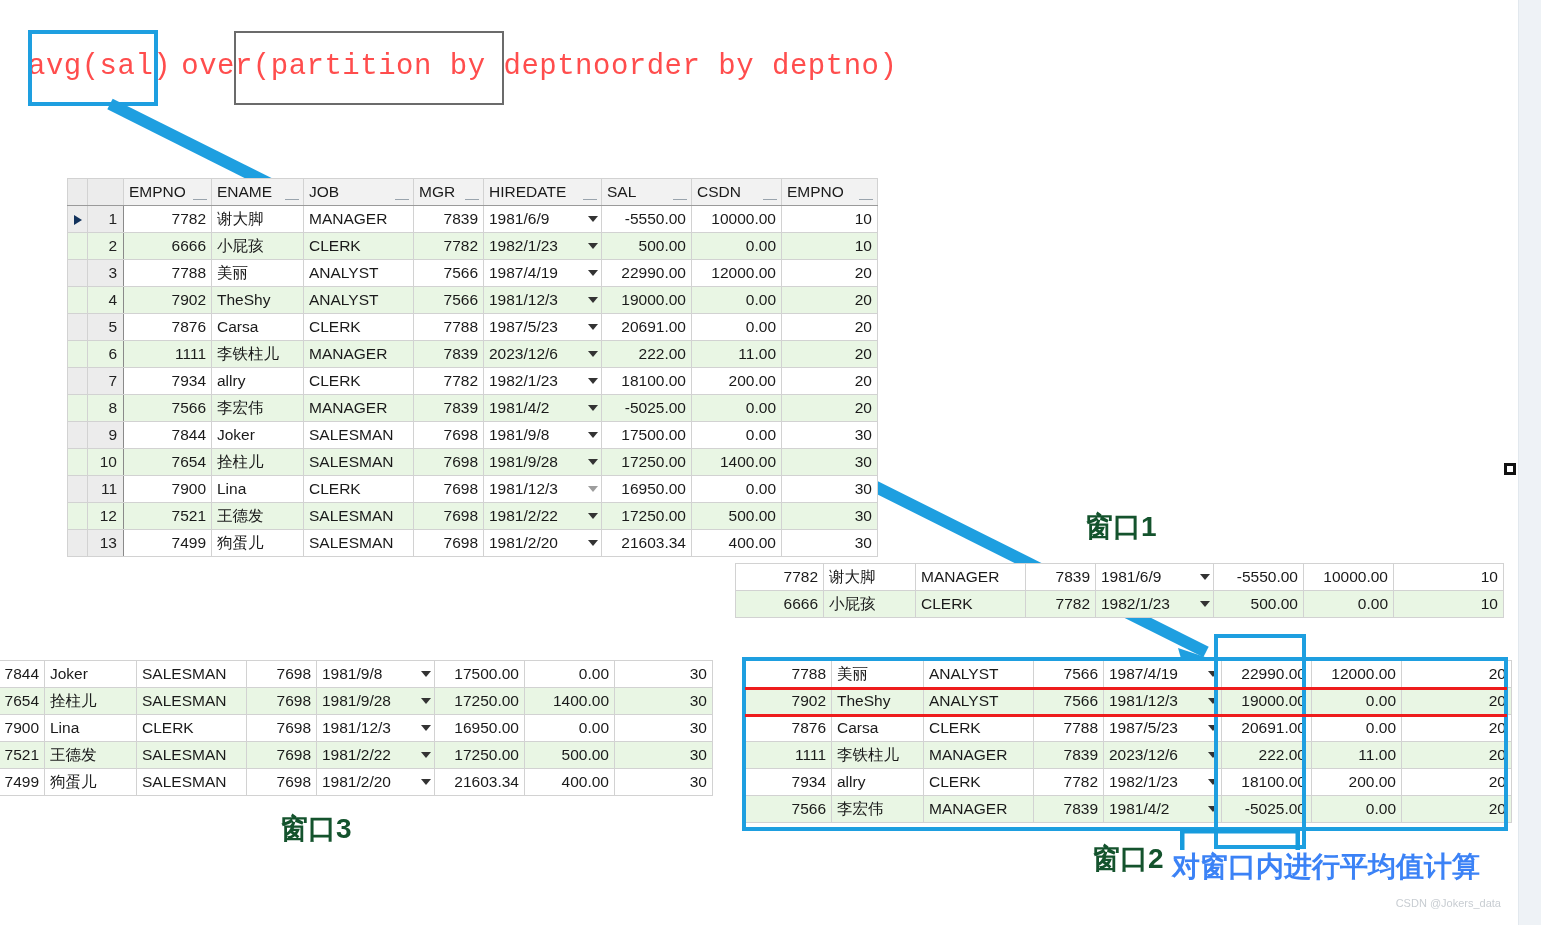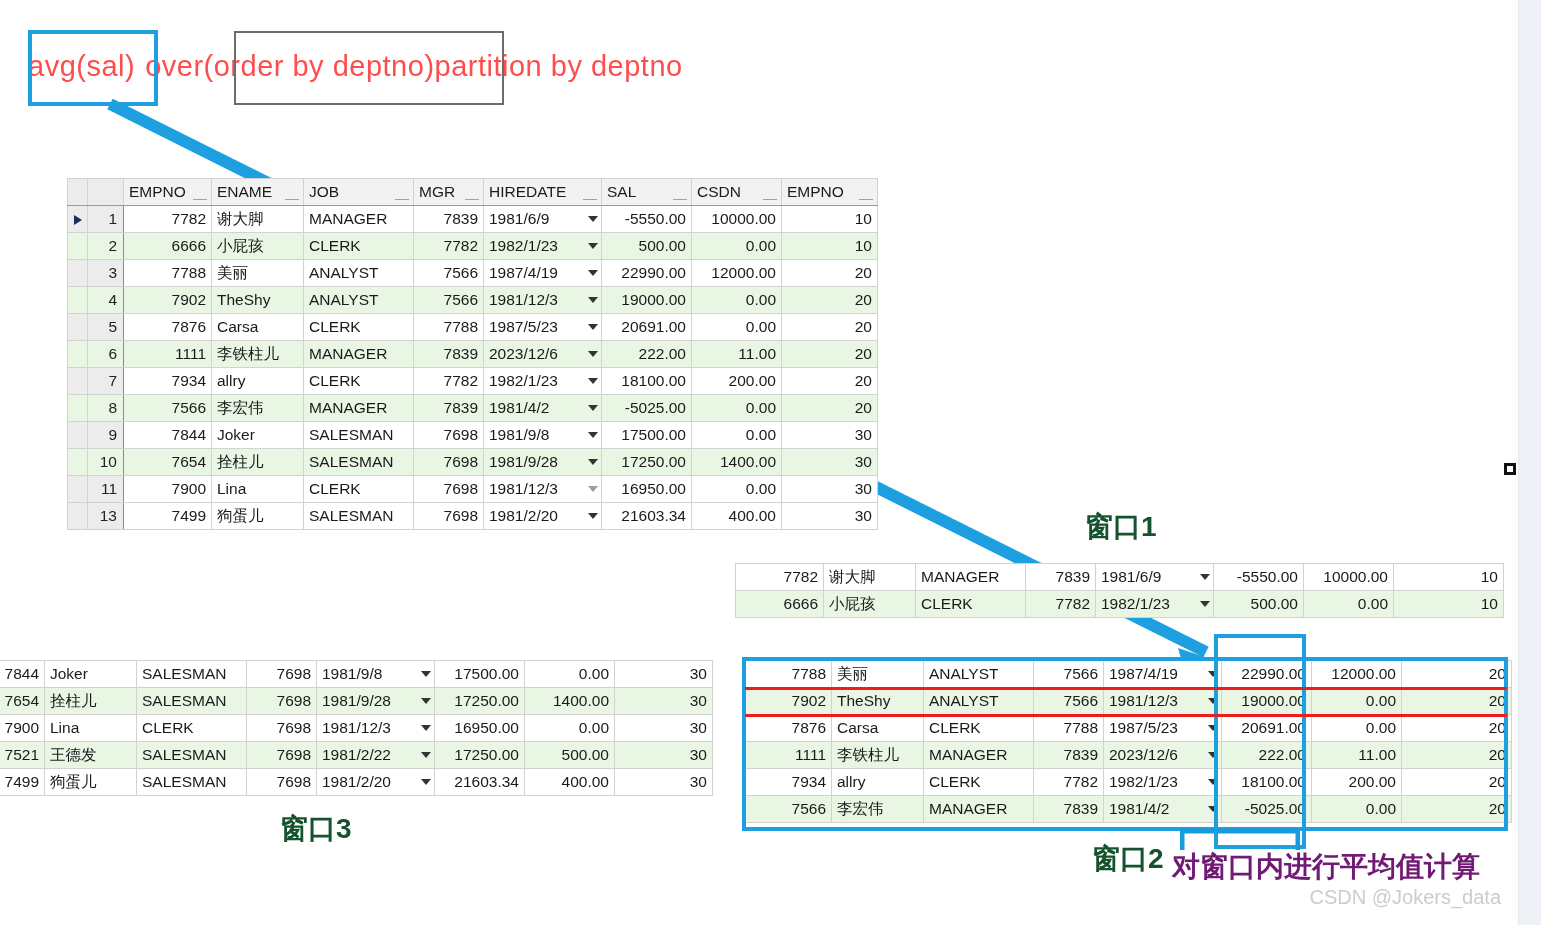--- a/index.html
+++ b/index.html
@@ -20,21 +20,21 @@
   .edge-handle{
     position:absolute;right:25px;top:463px;width:12px;height:12px;
     border:3px solid #111;background:#fff;box-sizing:border-box;
   }
 
   
   .formula{
     position:absolute;left:28px;top:28px;
     height:76px;
     display:flex;align-items:center;
-    font-family:Liberation Sans, sans-serif;
+    font-family:Liberation Mono, monospace;
     font-size:29px;color:#ff4d4d;white-space:nowrap;
     letter-spacing:0.5px;
   }
   .formula span{display:inline-block;}
   .box-blue-formula{
     position:absolute;left:28px;top:30px;width:130px;height:76px;
     border:4px solid #1e9fe0;box-sizing:border-box;
   }
   .box-gray-formula{
     position:absolute;left:234px;top:31px;width:270px;height:74px;
@@ -106,41 +106,41 @@
   .ov{position:absolute;box-sizing:border-box;pointer-events:none;}
   .ov-blue{border:4px solid #1e9fe0;}
   .ov-red-line{position:absolute;height:3px;background:#ee1c1c;}
 
   
   .lbl-red{
     position:absolute;color:#14532d;font-weight:bold;
     font-family:Liberation Sans, sans-serif;
   }
   .lbl-blue{
-    position:absolute;color:#701a75;font-weight:bold;
+    position:absolute;color:#3b82f6;font-weight:bold;
     font-family:"Liberation Sans","DejaVu Sans",sans-serif;
   }
   .watermark{
     position:absolute;right:40px;bottom:16px;
-    color:#c8cdd2;font-size:20px;
+    color:#c8cdd2;font-size:11px;
     font-family:"Liberation Sans","DejaVu Sans",sans-serif;
     margin-top:20px;
   }
 </style>
 </head>
 <body>
 
 <div id="root">
 
   <div class="formula">
     <span>avg(sal)</span>
       <span style="width:10px"></span>
       <span>over(</span>
+      <span>partition by deptno</span>
       <span> order by deptno)</span>
-      <span>partition by deptno</span>
   </div>
   <div class="box-blue-formula"></div>
   <div class="box-gray-formula"></div>
 
   <svg class="arrow-svg" viewBox="0 0 1541 925">
     <line x1="110" y1="104" x2="1206" y2="652" stroke="#1e9fe0" stroke-width="12"></line>
     <polygon points="1232,666 1178,648 1190,690" fill="#1e9fe0"></polygon>
   </svg>
 
   <table class="grid" id="main-grid" style="left:67px;top:178px;width:810px;">
@@ -294,20 +294,32 @@
           <td class="rowhdr">11</td>
           <td class="num">7900</td>
           <td class="txt">Lina</td>
           <td class="txt">CLERK</td>
           <td class="num">7698</td>
           <td class="txt datecell">1981/12/3<span class="dd-arrow light"></span></td>
           <td class="num">16950.00</td>
           <td class="num">0.00</td>
           <td class="num">30</td>
         </tr>
+        <tr class="alt">
+          <td class="arrowcell"></td>
+          <td class="rowhdr">12</td>
+          <td class="num">7521</td>
+          <td class="txt">王德发</td>
+          <td class="txt">SALESMAN</td>
+          <td class="num">7698</td>
+          <td class="txt datecell">1981/2/22<span class="dd-arrow"></span></td>
+          <td class="num">17250.00</td>
+          <td class="num">500.00</td>
+          <td class="num">30</td>
+        </tr>
         <tr>
           <td class="arrowcell"></td>
           <td class="rowhdr">13</td>
           <td class="num">7499</td>
           <td class="txt">狗蛋儿</td>
           <td class="txt">SALESMAN</td>
           <td class="num">7698</td>
           <td class="txt datecell">1981/2/20<span class="dd-arrow"></span></td>
           <td class="num">21603.34</td>
           <td class="num">400.00</td>

